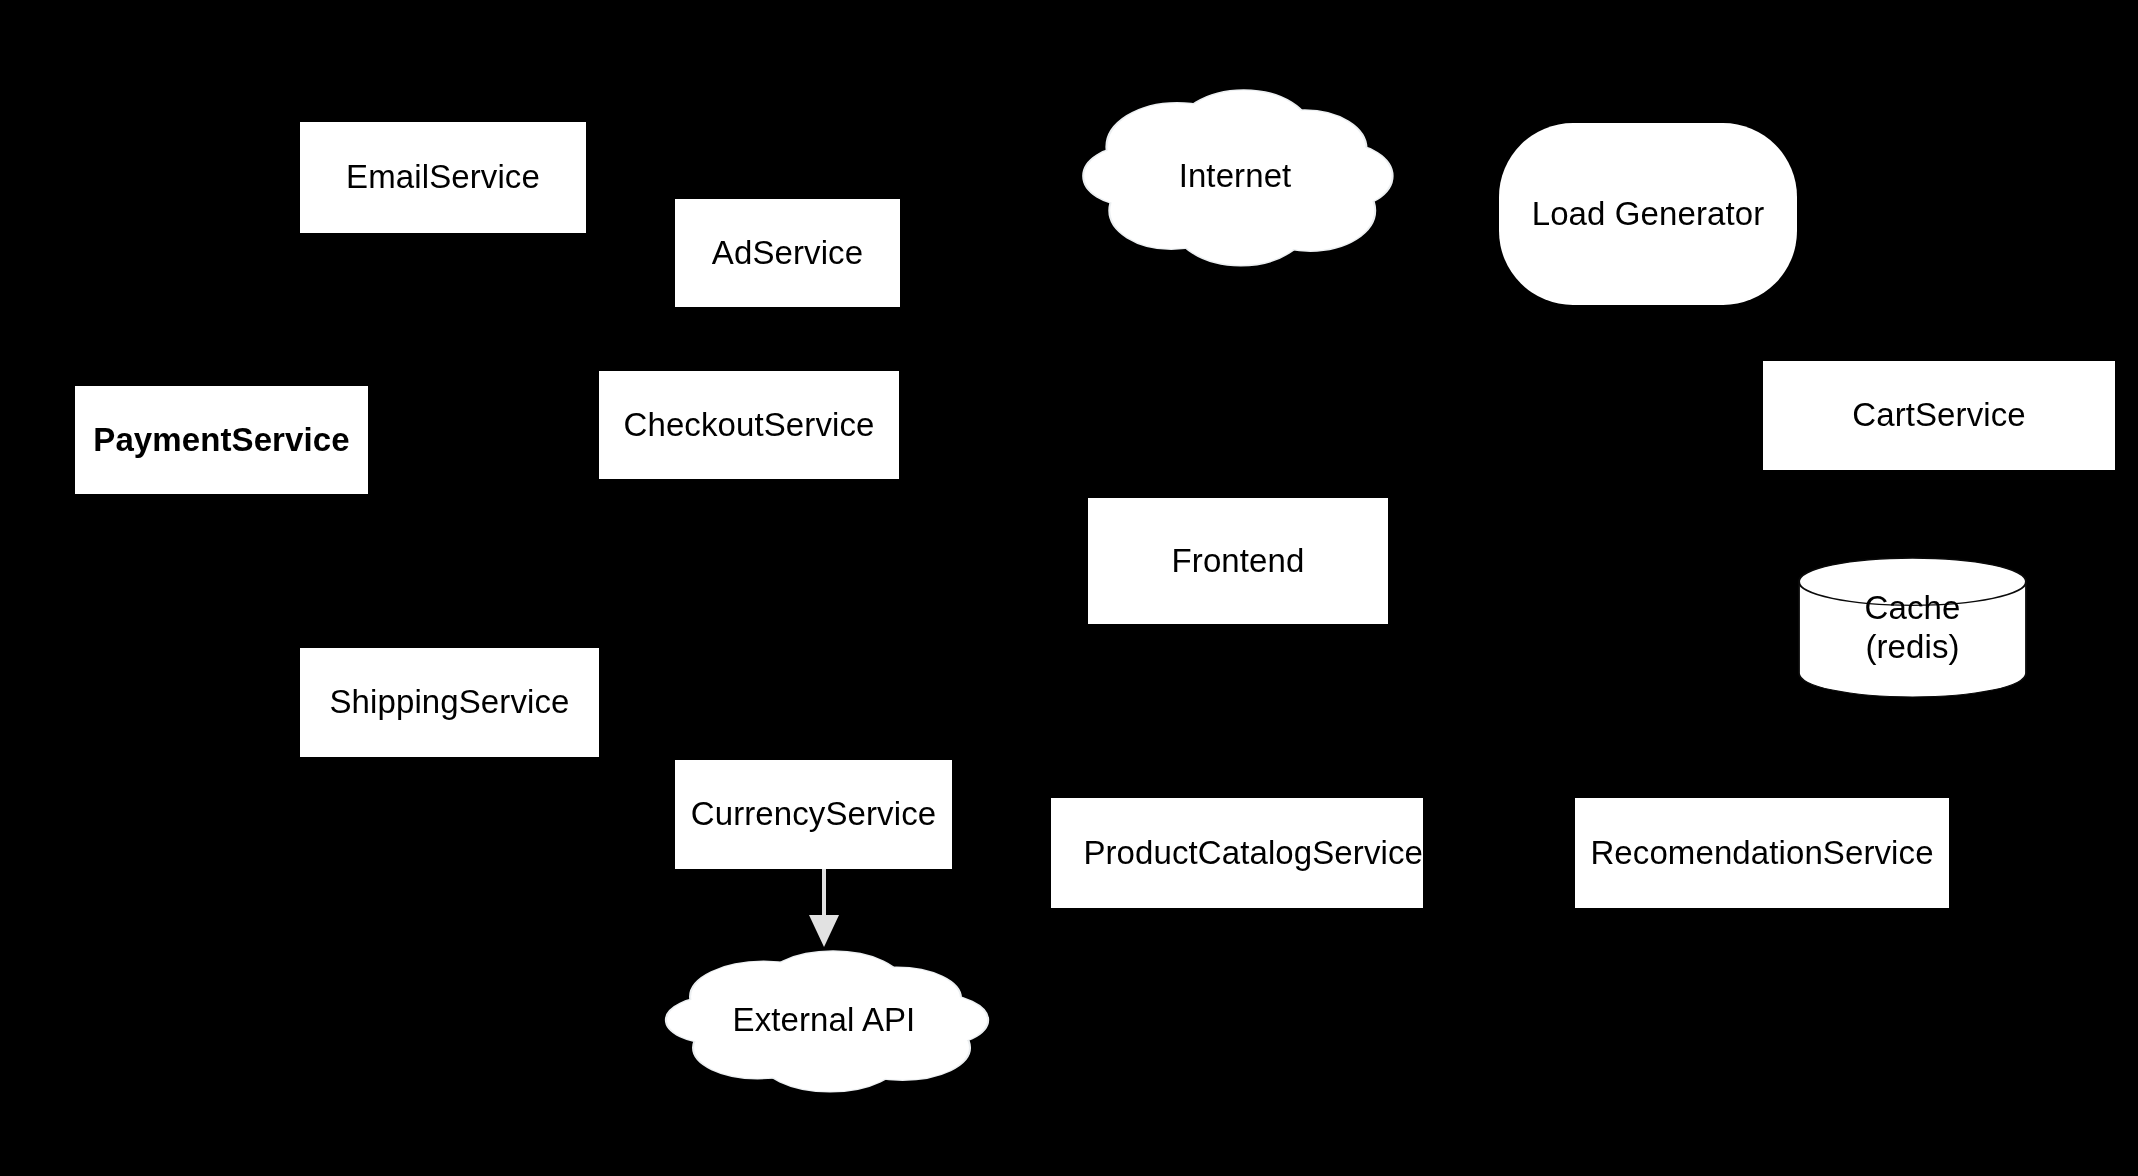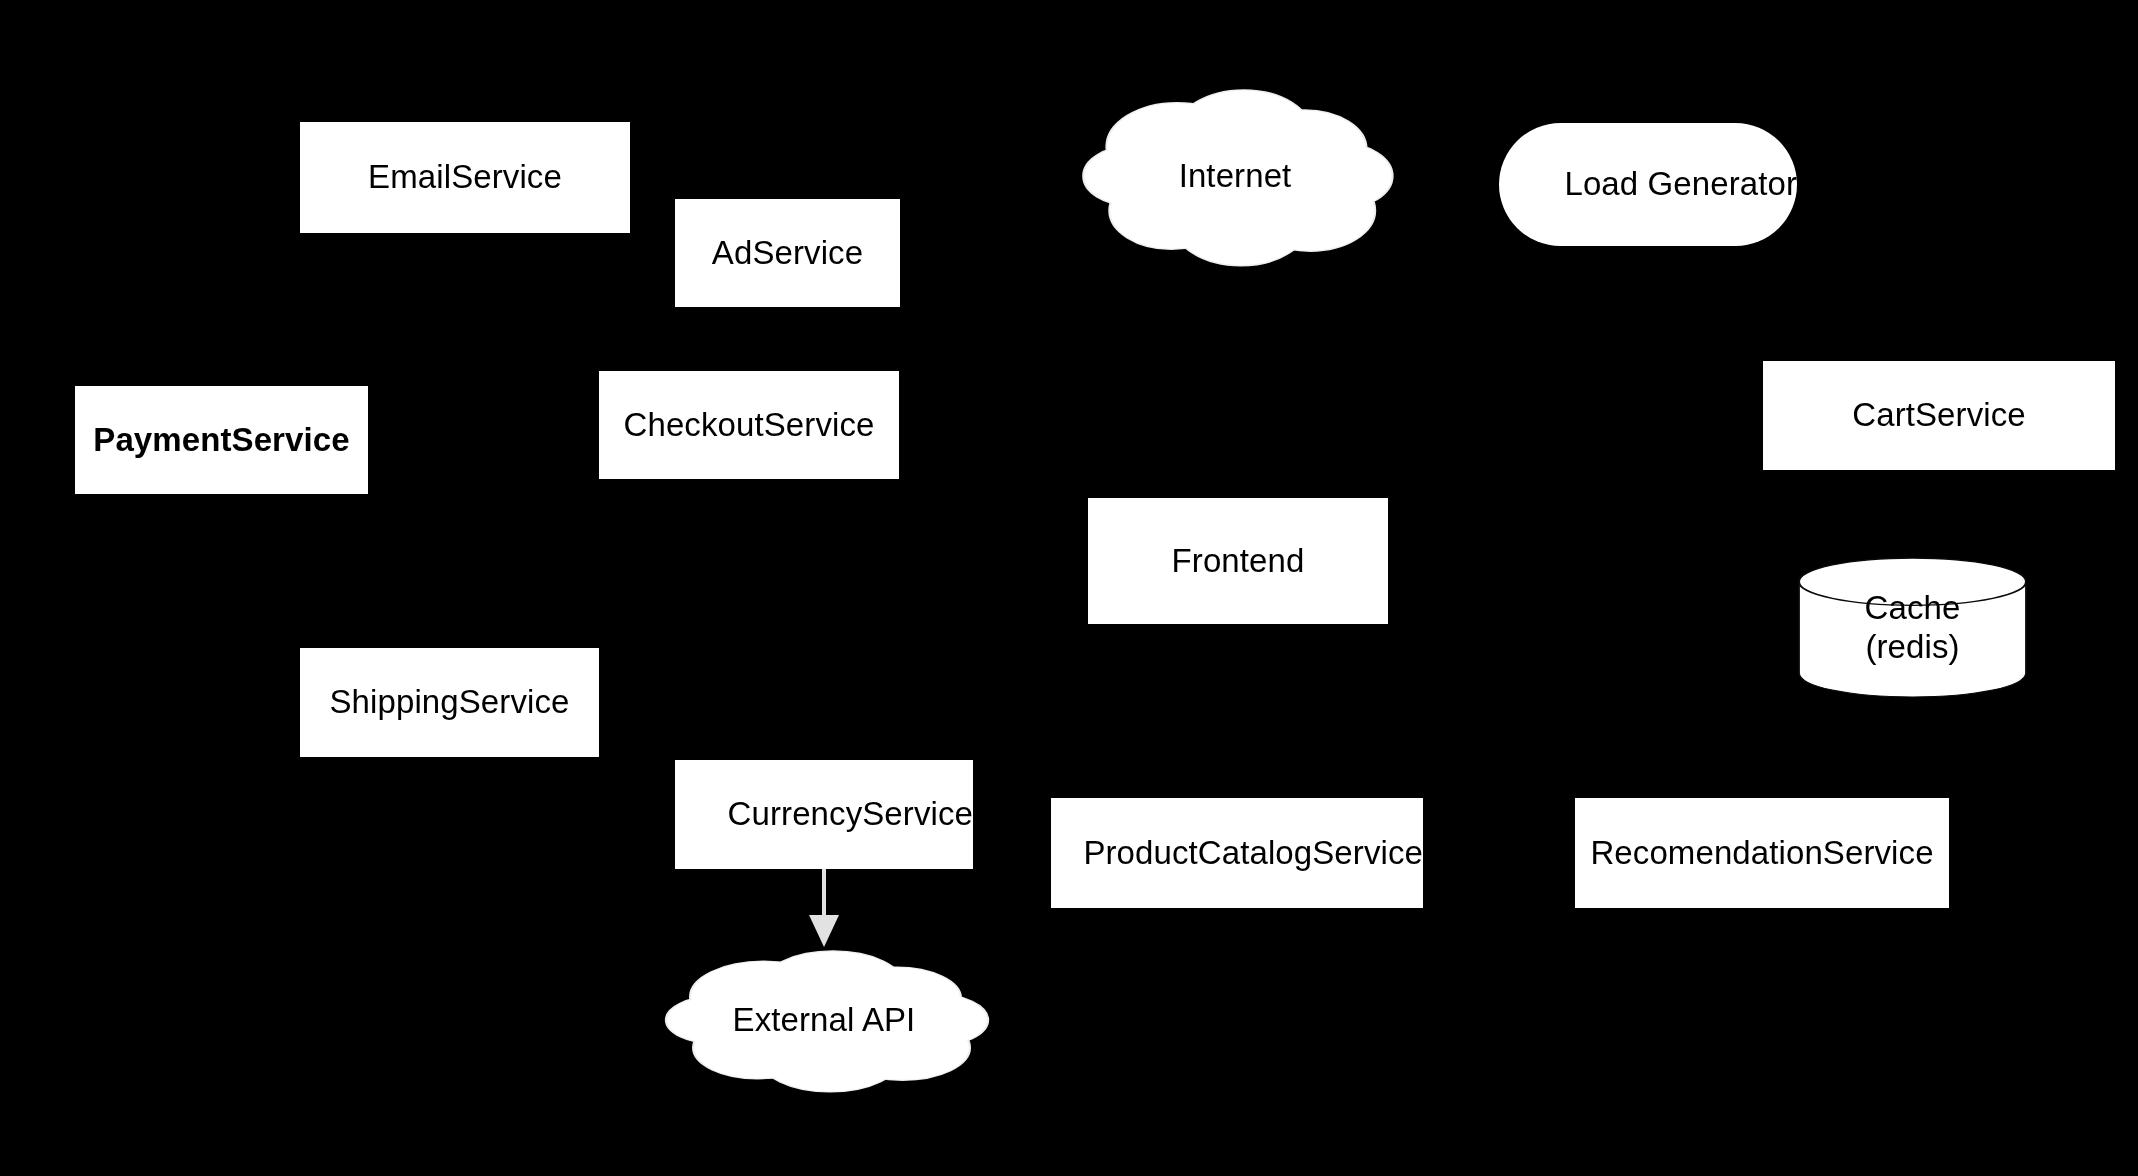--- a/index.html
+++ b/index.html
@@ -67,21 +67,21 @@
 <div id="canvas">
   <div id="edges">
       <div class="edge" style="left: 794px; top: 839px; width: 60px; height: 138px;">
         <svg width="60" height="138">
        <line x1="30" y1="30" x2="30" y2="76" stroke="#e2e2e2" stroke-width="4"></line>
        <polygon points="15,76 45,76 30,108" fill="#e2e2e2"></polygon>
      </svg>
       </div>
     </div>
   <div id="nodes">
-      <div class="node rect" style="left: 300px; top: 122px; width: 330px; height: 111px;">
+      <div class="node rect" style="left: 300px; top: 122px; width: 286px; height: 111px;">
         <span class="label">EmailService</span>
       </div>
       <div class="node rect" style="left: 675px; top: 199px; width: 225px; height: 108px;">
         <span class="label">AdService</span>
       </div>
       <div class="node cloud" style="left: 1090px; top: 85px; width: 290px; height: 182px;">
         <div class="shapeLayer">
           <svg viewBox="0 0 100 100" preserveAspectRatio="none">
       <g fill="#ffffff" stroke="#eceff1" stroke-width="1.4" stroke-linejoin="round">
               <circle cx="30" cy="34" r="24"></circle>
@@ -102,21 +102,21 @@
               <circle cx="76" cy="69" r="22"></circle>
               <circle cx="52" cy="76" r="23"></circle>
               <circle cx="28" cy="69" r="21"></circle>
               <circle cx="14" cy="50" r="16"></circle>
               <circle cx="50" cy="50" r="34"></circle>
             </g>
     </svg>
         </div>
         <span class="label">Internet</span>
       </div>
-      <div class="node rounded" style="left: 1499px; top: 123px; width: 298px; height: 123px; justify-content: flex-end;">
+      <div class="node rounded" style="left: 1499px; top: 123px; width: 298px; height: 182px;">
         <span class="label">Load Generator</span>
       </div>
       <div class="node rect" style="left: 75px; top: 386px; width: 293px; height: 108px; font-weight: bold;">
         <span class="label">PaymentService</span>
       </div>
       <div class="node rect" style="left: 599px; top: 371px; width: 300px; height: 108px;">
         <span class="label">CheckoutService</span>
       </div>
       <div class="node rect" style="left: 1763px; top: 361px; width: 352px; height: 109px;">
         <span class="label">CartService</span>
@@ -130,21 +130,21 @@
       <path d="M0,17 L0,83 A50,17 0 0 0 100,83 L100,17 Z" fill="#ffffff" stroke="#0a0a0a" stroke-width="0.8"></path>
       <ellipse cx="50" cy="17" rx="50" ry="17" fill="#ffffff" stroke="#0a0a0a" stroke-width="0.9"></ellipse>
     </svg>
         </div>
         <span class="label">Cache
 (redis)</span>
       </div>
       <div class="node rect" style="left: 300px; top: 648px; width: 299px; height: 109px;">
         <span class="label">ShippingService</span>
       </div>
-      <div class="node rect" style="left: 675px; top: 760px; width: 298px; height: 109px; justify-content: flex-end;">
+      <div class="node rect" style="left: 675px; top: 760px; width: 277px; height: 109px;">
         <span class="label">CurrencyService</span>
       </div>
       <div class="node rect" style="left: 1051px; top: 798px; width: 372px; height: 110px; justify-content: flex-end;">
         <span class="label">ProductCatalogService</span>
       </div>
       <div class="node rect" style="left: 1575px; top: 798px; width: 374px; height: 110px;">
         <span class="label">RecomendationService</span>
       </div>
       <div class="node cloud" style="left: 673px; top: 947px; width: 302px; height: 146px;">
         <div class="shapeLayer">

